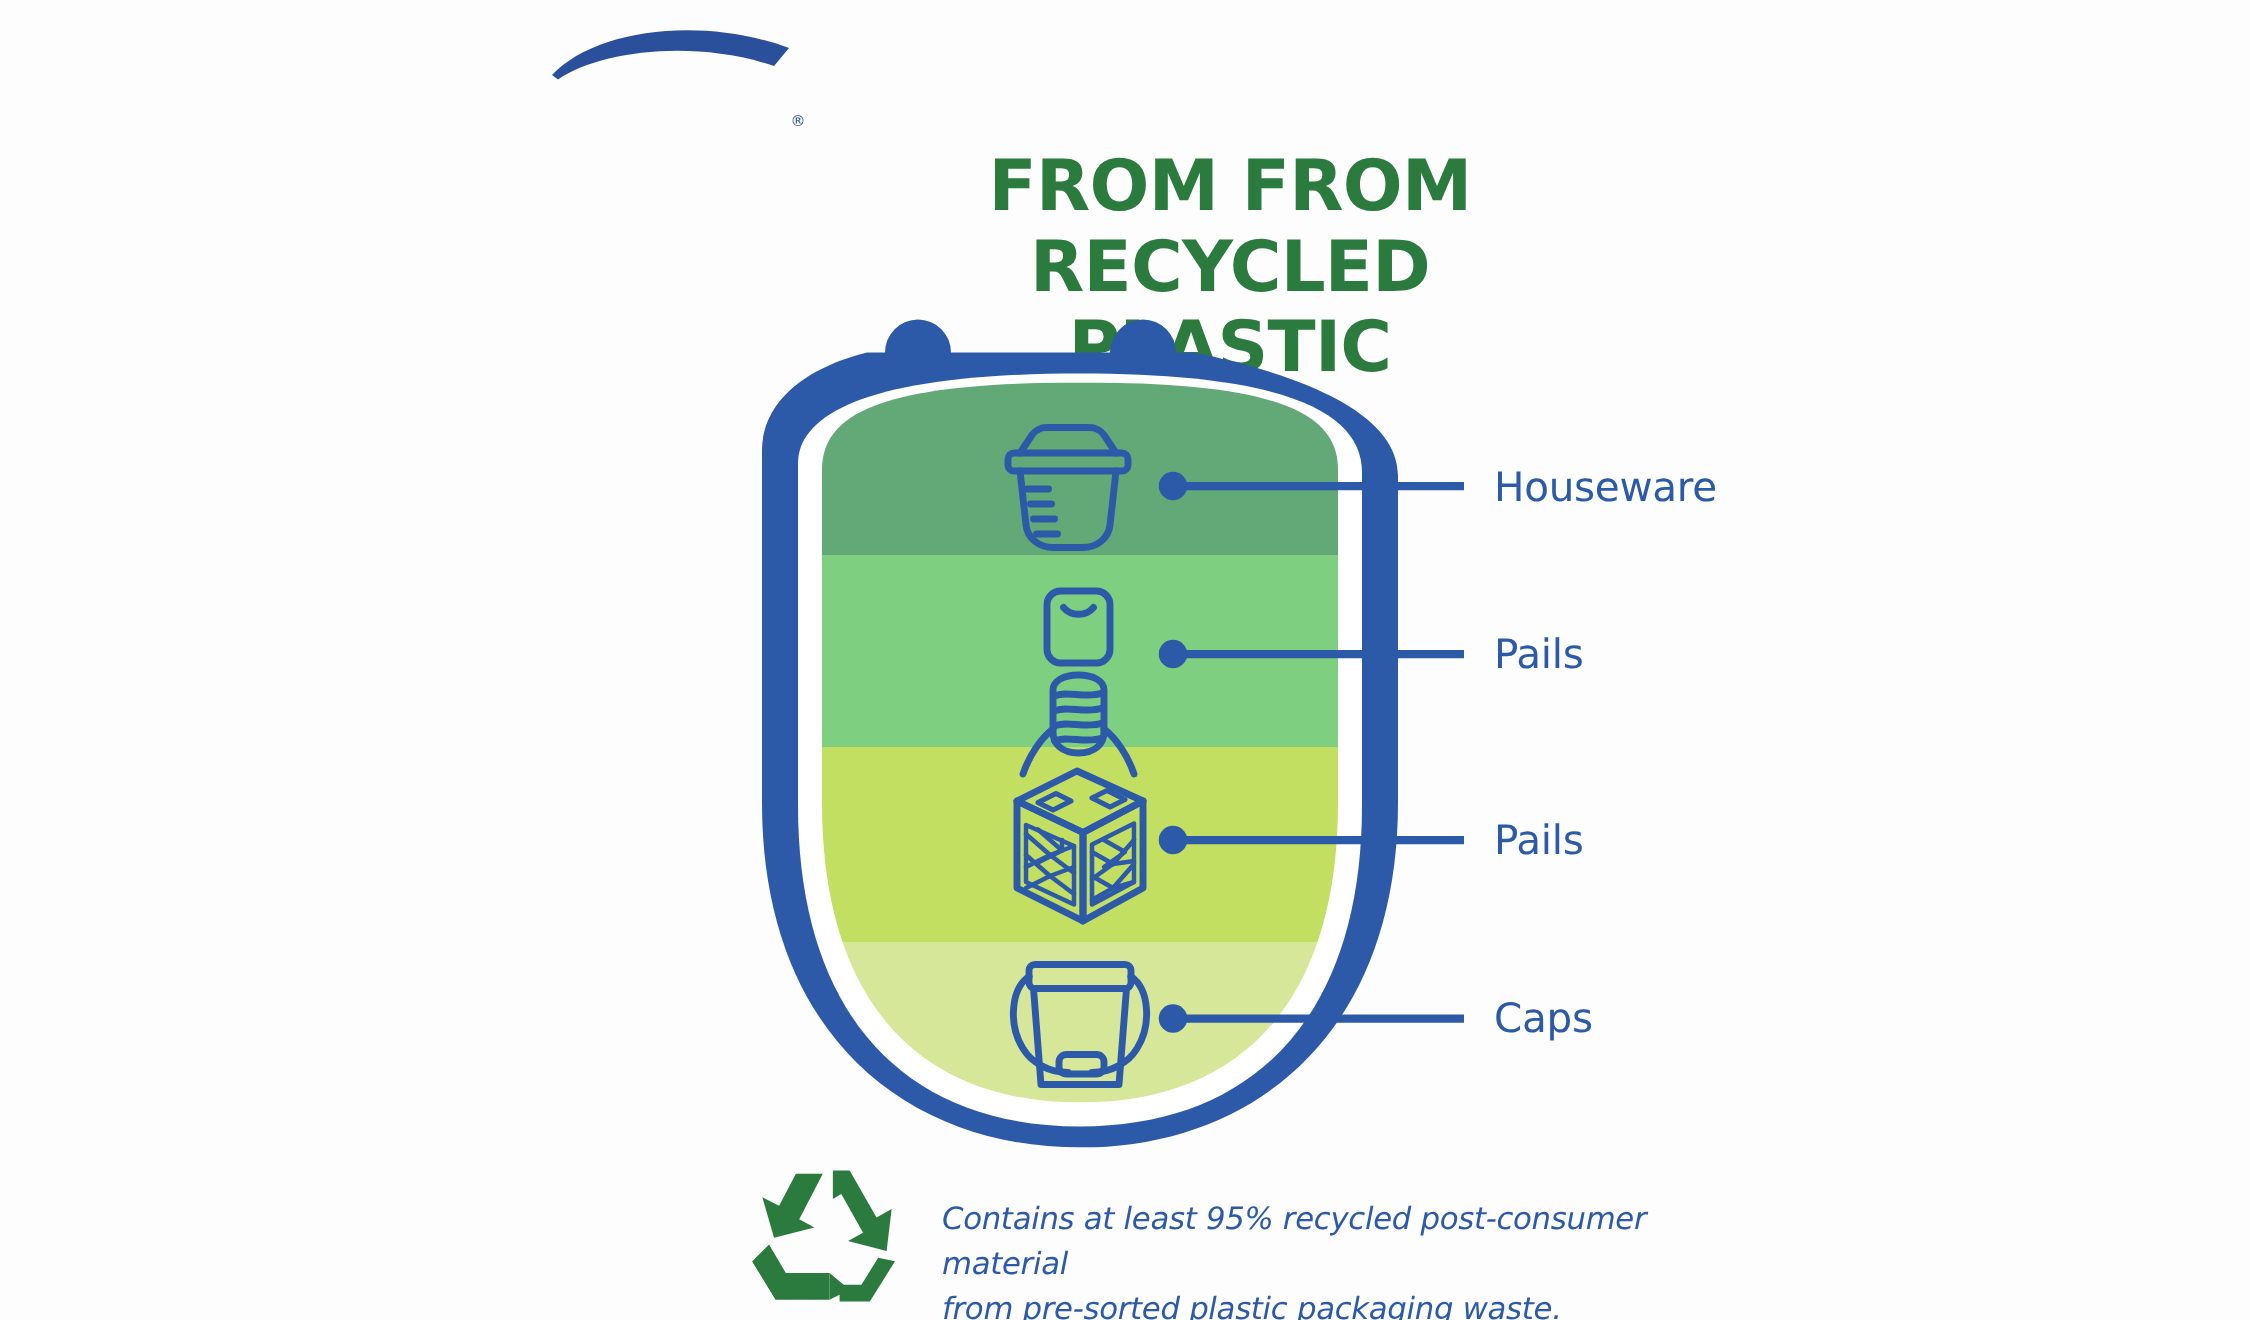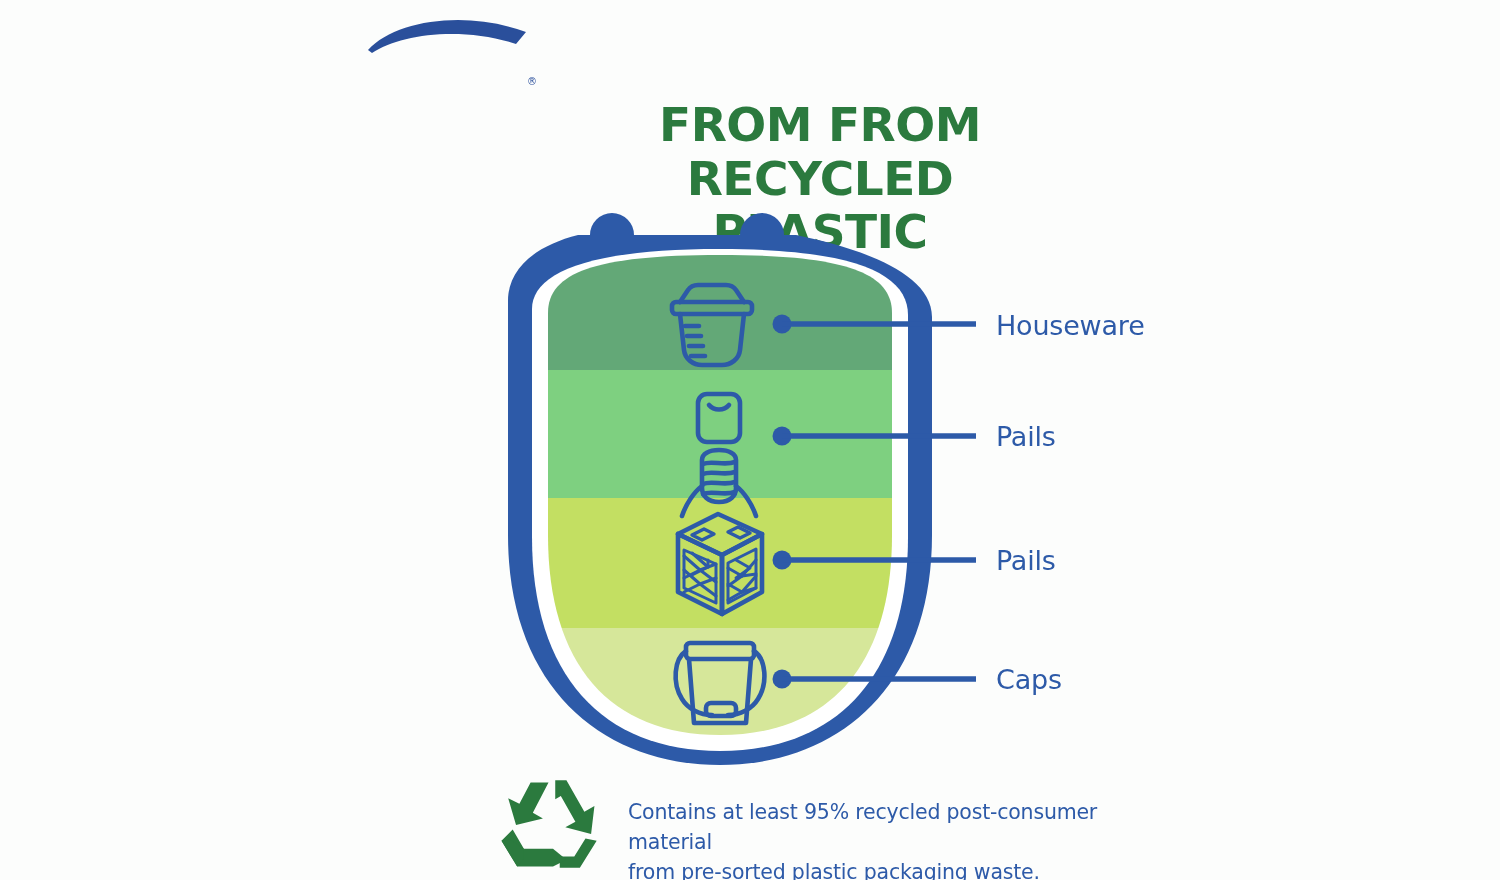--- a/index.html
+++ b/index.html
@@ -125,21 +125,21 @@
     position: absolute;
     left: 628px;
     top: 798px;
     width: 520px;
     color: #2d5aa8;
     font-family: "DejaVu Sans", sans-serif;
     font-size: 20.5px;
     line-height: 1.46;
     letter-spacing: -0.2px;
   }
-  #footer-text .line { display: block; }
+  #footer-text .line { display: block; font-style: italic; }
 </style>
 </head>
 <body>
 
 <div id="stage">
 
   <div id="logo">
     <svg id="logo-swoosh" viewBox="0 0 180 40">
       <path d="M2 36 C 30 6, 100 -4, 160 18 L 150 30 C 96 12, 34 20, 6 39 Z" fill="#2a4f9b"></path>
     </svg>

